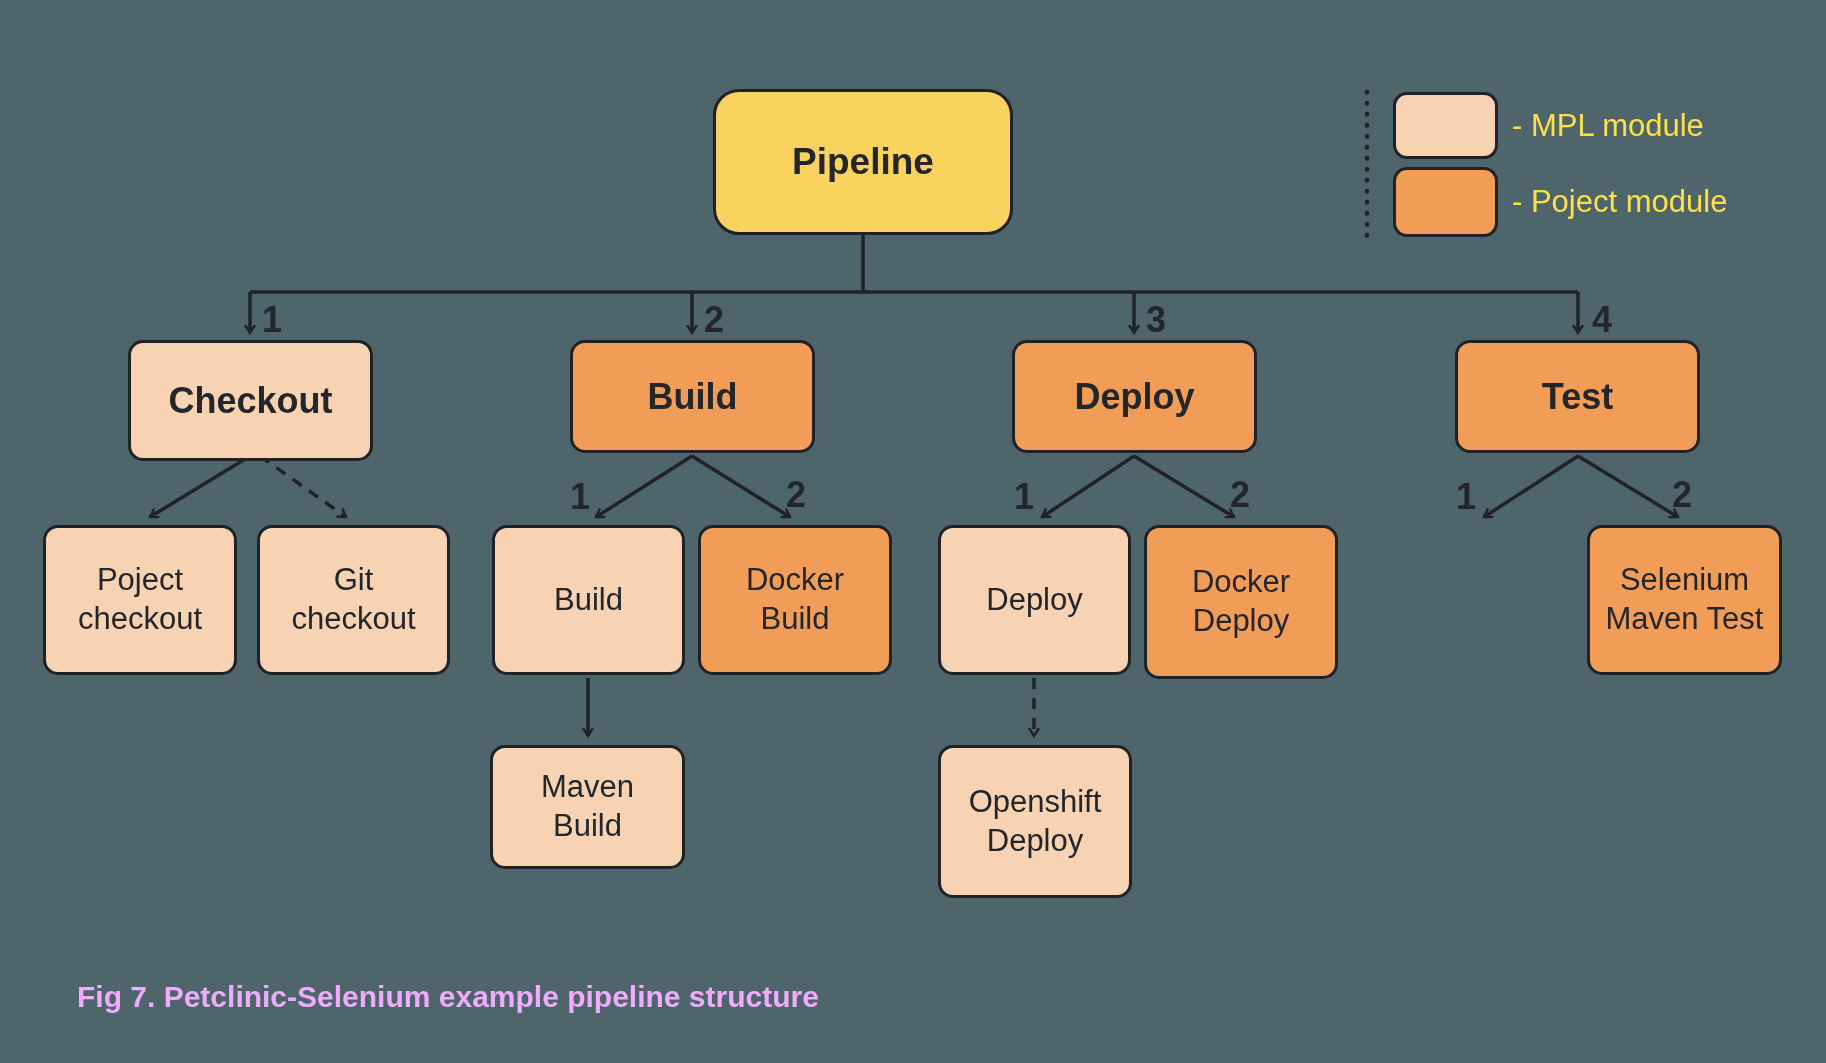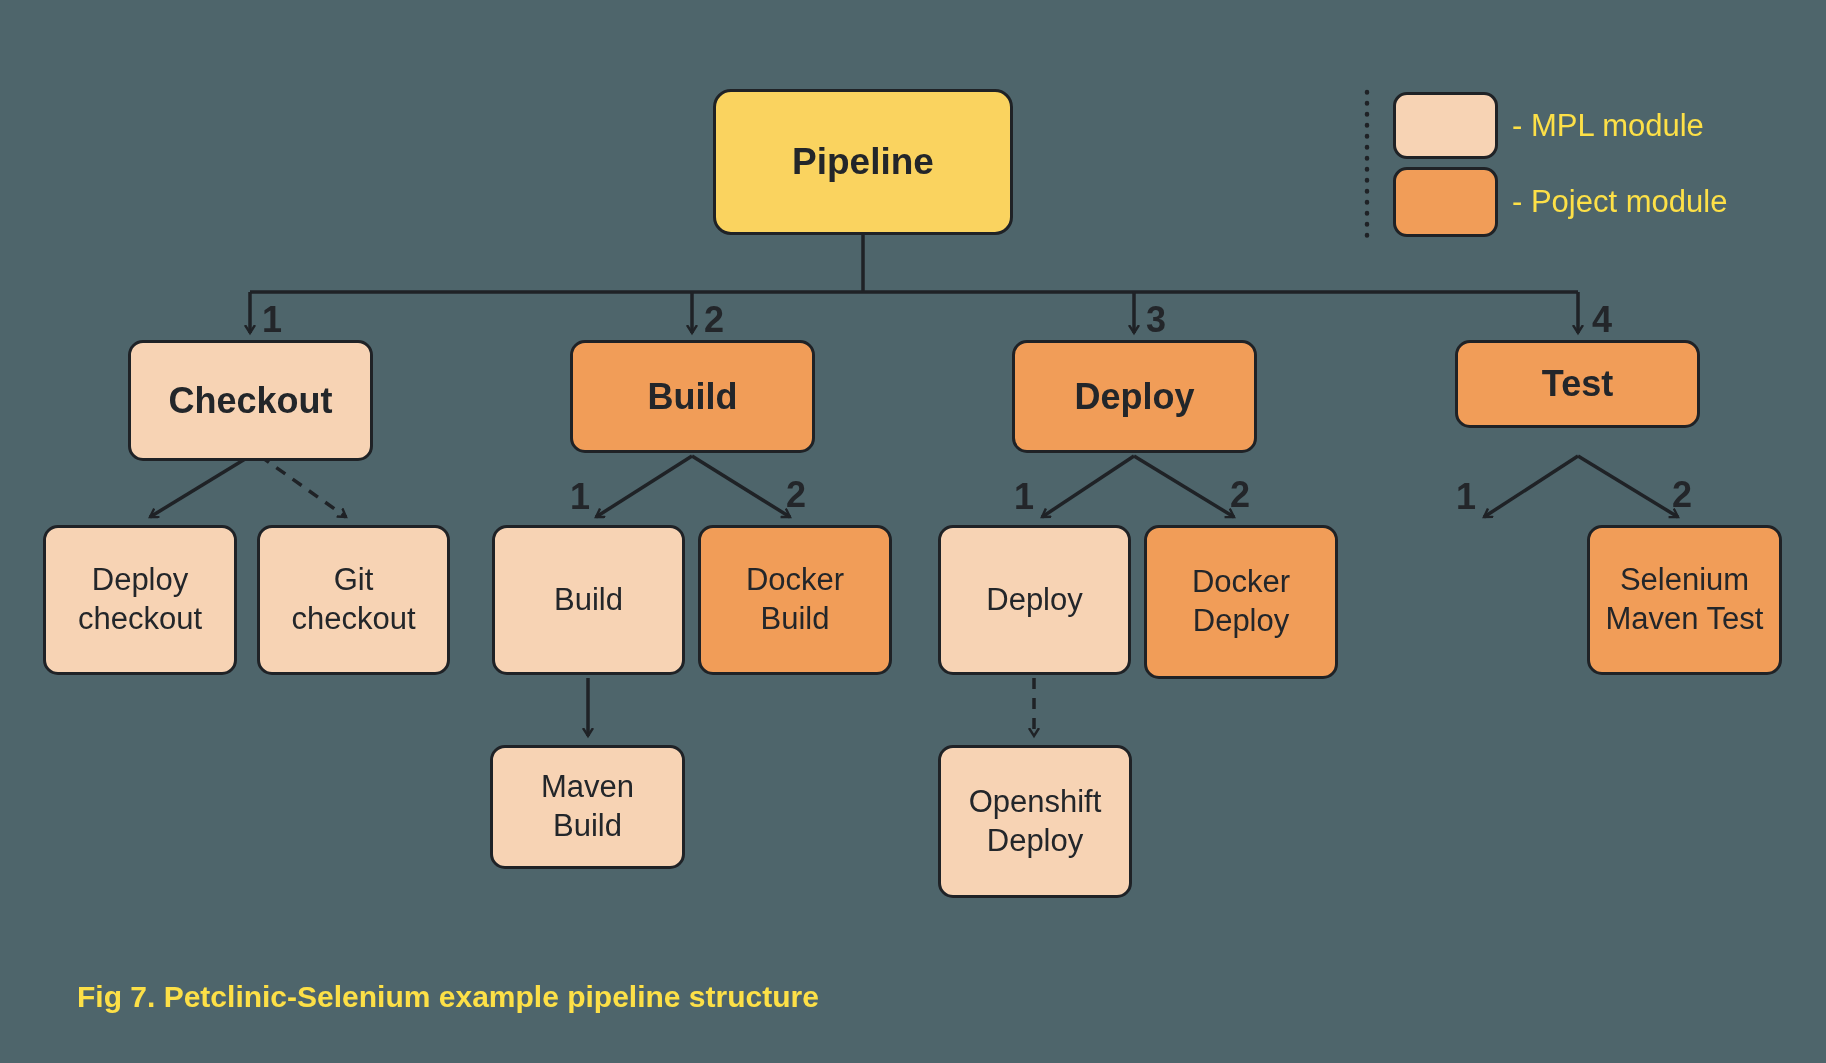--- a/index.html
+++ b/index.html
@@ -11,32 +11,32 @@
   .node{
     position:absolute;z-index:2;box-sizing:border-box;
     border:3px solid #1f2226;border-radius:15px;
     display:flex;align-items:center;justify-content:center;text-align:center;
     color:#23262a;
   }
   .mpl{background:#f7d3b4;}
   .project{background:#f19d58;}
   .rootfill{background:#fad35f;}
   .stage{font-weight:700;font-size:36px;}
-  .rootnode{font-weight:700;font-size:37px;border-radius:18px;}
+  .rootnode{font-weight:700;font-size:37px;border-radius:26px;}
   .child{font-size:31px;font-weight:400;line-height:1.25;padding:0 10px;}
   .num{
     position:absolute;z-index:3;font-weight:700;font-size:36px;color:#23262a;
   }
   .legend-label{
     position:absolute;z-index:2;display:flex;align-items:center;
     font-size:31px;color:#fde047;
   }
   .swatch{position:absolute;z-index:2;box-sizing:border-box;border:3px solid #1f2226;border-radius:14px;}
   .caption{
-    position:absolute;z-index:2;font-weight:700;font-size:30px;color:#fde047;
+    position:absolute;z-index:2;font-weight:700;font-size:30px;color:#f0abfc;
     font-family:"Liberation Sans",sans-serif;white-space:nowrap;
   }
 </style>
 </head>
 <body>
 
 <div class="canvas">
 
   <svg class="wires" width="1826" height="1063" viewBox="0 0 1826 1063">
     <defs>
@@ -81,31 +81,31 @@
 
   <div class="node mpl stage" style="left:128px;top:340px;width:245px;height:121px;">
     <span>Checkout</span>
   </div>
   <div class="node project stage" style="left:570px;top:340px;width:245px;height:113px;">
     <span>Build</span>
   </div>
   <div class="node project stage" style="left:1012px;top:340px;width:245px;height:113px;">
     <span>Deploy</span>
   </div>
-  <div class="node project stage" style="left:1455px;top:340px;width:245px;height:88px;">
+  <div class="node project stage" style="left:1455px;top:340px;width:245px;height:113px;">
     <span>Test</span>
   </div>
 
   <div class="num" style="left:262px;top:299px;">1</div>
   <div class="num" style="left:704px;top:299px;">2</div>
   <div class="num" style="left:1146px;top:299px;">3</div>
   <div class="num" style="left:1592px;top:299px;">4</div>
 
   <div class="node mpl child" style="left:43px;top:525px;width:194px;height:150px;">
-    <span>Deploy checkout</span>
+    <span>Poject checkout</span>
   </div>
   <div class="node mpl child" style="left:257px;top:525px;width:193px;height:150px;">
     <span>Git checkout</span>
   </div>
   <div class="node mpl child" style="left:492px;top:525px;width:193px;height:150px;">
     <span>Build</span>
   </div>
   <div class="node project child" style="left:698px;top:525px;width:194px;height:150px;">
     <span>Docker Build</span>
   </div>

